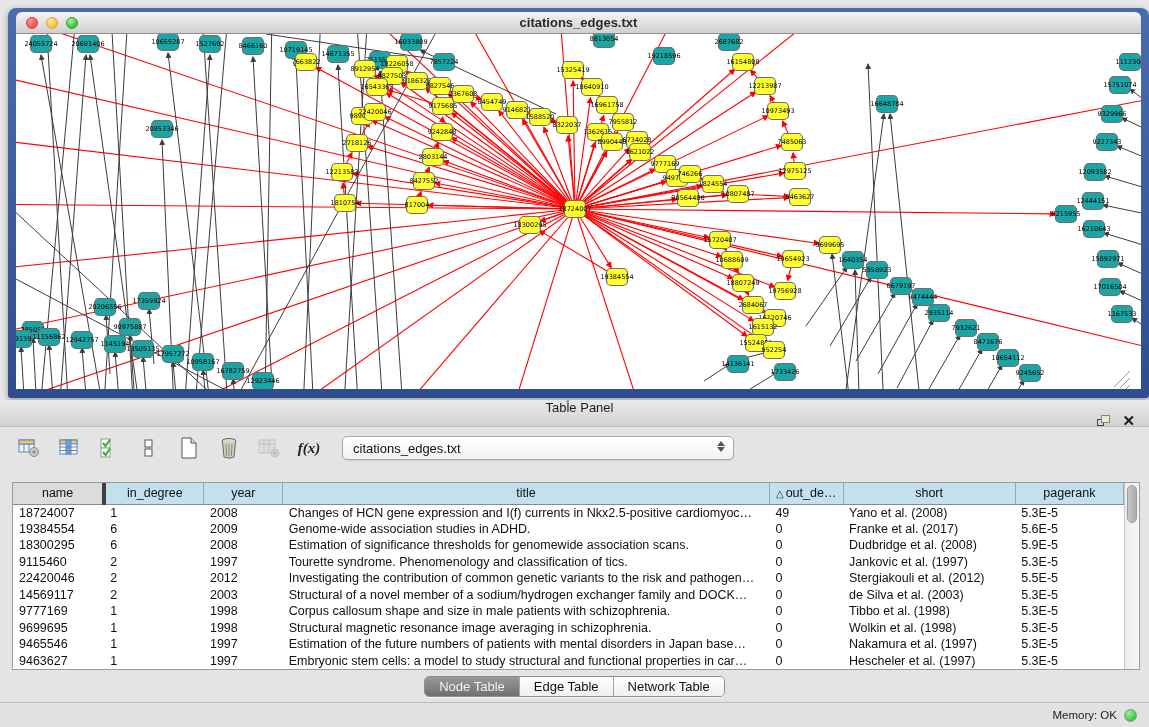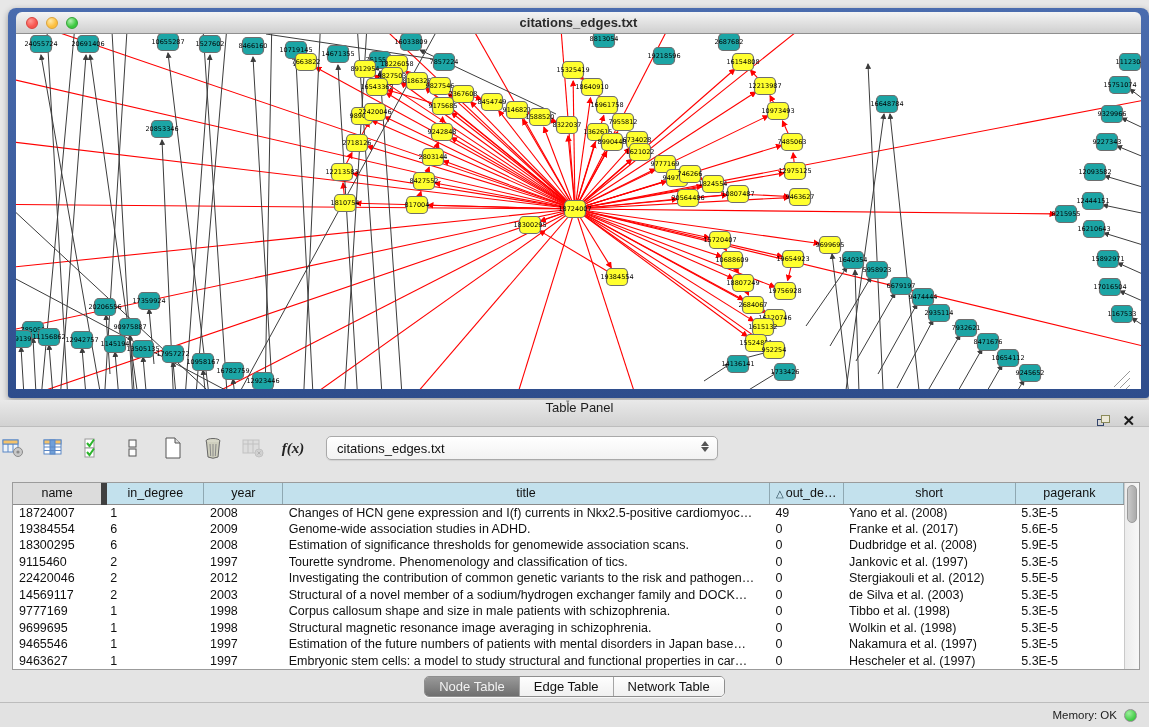--- a/index.html
+++ b/index.html
@@ -26,40 +26,40 @@
   #panel-grip { position:absolute; left:566px; top:-2px; font-size:7px; color:#8a8a8a; }
   #panel-header { height:27px; background:linear-gradient(#e9e9e9,#d2d2d2); border-bottom:1px solid #bdbdbd;
     display:flex; align-items:center;flex-direction:column; }
   #panel-title { font-size:13px; color:#1d1d1d; padding-left:10px; }
   #panel-header-icons { margin-left:auto; display:flex; align-items:center; gap:12px; padding-right:14px; }
   .float-icon { position:relative; width:13px; height:11px; }
   .float-icon .b1 { position:absolute; left:0; bottom:0; width:7px; height:7px; border:1px solid #33456b; background:transparent; }
   .float-icon .b2 { position:absolute; right:0; top:0; width:9px; height:8px; border:1px solid #8a8a5a; background:#ece9d8; }
   .close-x { font-size:15px; font-weight:bold; color:#1a1a1a; line-height:11px; cursor:default; }
 
-  #toolbar { height:42px; display:flex; align-items:center; padding-left:0; gap:14px; }
+  #toolbar { height:42px; display:flex; align-items:center; padding-left:16px; gap:14px; }
   .tb-btn { width:26px; height:26px; display:flex; align-items:center; justify-content:center; }
   .tb-btn svg { display:block; }
   .tb-disabled { opacity:.45; }
   #fx-label { font-family:"Liberation Serif",serif; font-style:italic; font-weight:bold; font-size:15px; color:#222; }
   #table-select { width:392px; height:24px; margin-left:6px; background:linear-gradient(#ffffff,#f2f2f2);
     border:1px solid #a9a9a9; border-radius:5px; display:flex; align-items:center; position:relative;
     box-shadow:0 1px 1px rgba(0,0,0,.08); }
   #table-select-value { font-size:13px; color:#111; padding-left:10px; }
   .spin-arrows { position:absolute; right:8px; top:4px; display:flex; flex-direction:column; gap:1px; }
   .spin-arrows i { display:block; width:0; height:0; border-left:4px solid transparent; border-right:4px solid transparent; }
   .arr-up { border-bottom:5px solid #555; }
   .arr-down { border-top:5px solid #555; }
 
   #table-wrap { position:absolute; left:12px; top:82px; width:1128px; height:188px;
     border:1px solid #9b9b9b; background:#fff; display:flex; }
   #data-table { border-collapse:collapse; table-layout:fixed; font-size:12.5px; color:#101010; }
   #data-table th { height:21px; font-weight:normal; font-size:12.5px; text-align:center;
     background:#c3e1ed; border-right:1px solid #8fa8b2; border-bottom:1px solid #8a8a8a; overflow:hidden; white-space:nowrap; }
-  #data-table th.col-gray { background:#dcdcdc; border-right:6px solid #404040; }
+  #data-table th.col-gray { background:#dcdcdc; border-right:4px solid #404040; }
   #data-table td { height:16px; padding:0 4px 0 6px; overflow:hidden; white-space:nowrap; border:none; }
   .sort-tri { font-size:10px; color:#1a3a4a; margin-right:2px; }
   #vscroll { width:15px; background:linear-gradient(90deg,#ececec,#f7f7f7); border-left:1px solid #c9c9c9; position:relative; }
   #vscroll-thumb { position:absolute; top:2px; left:2px; width:10px; height:38px; border-radius:6px;
     background:linear-gradient(90deg,#c9c9c9,#ababab); border:1px solid #9a9a9a; }
 
   #table-tabs { position:absolute; left:0; right:0; top:276px; display:flex; justify-content:center; }
   .seg { display:flex; border:1px solid #8e8e8e; border-radius:5px; overflow:hidden; height:21px;
     box-shadow:0 1px 0 rgba(255,255,255,.7); }
   .seg-btn { padding:0 14px; font-size:13px; display:flex; align-items:center; background:linear-gradient(#fefefe,#f0f0f0);

